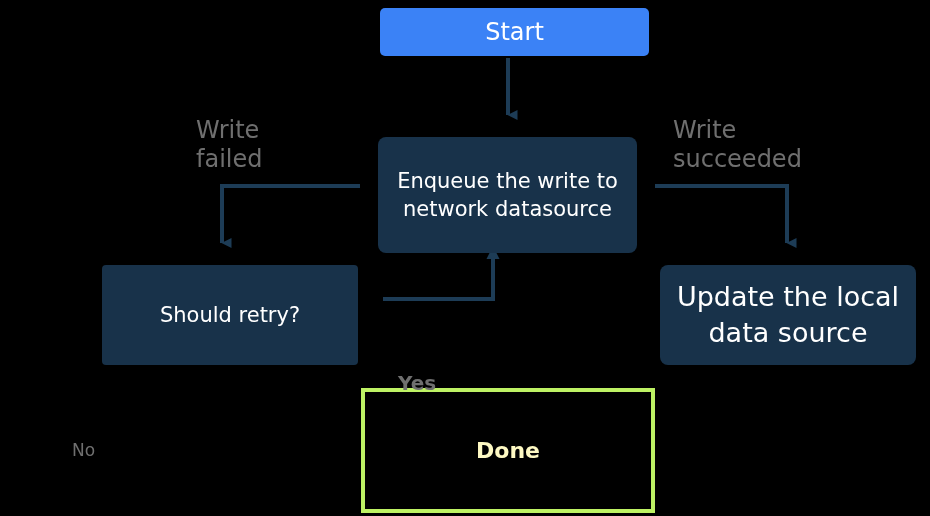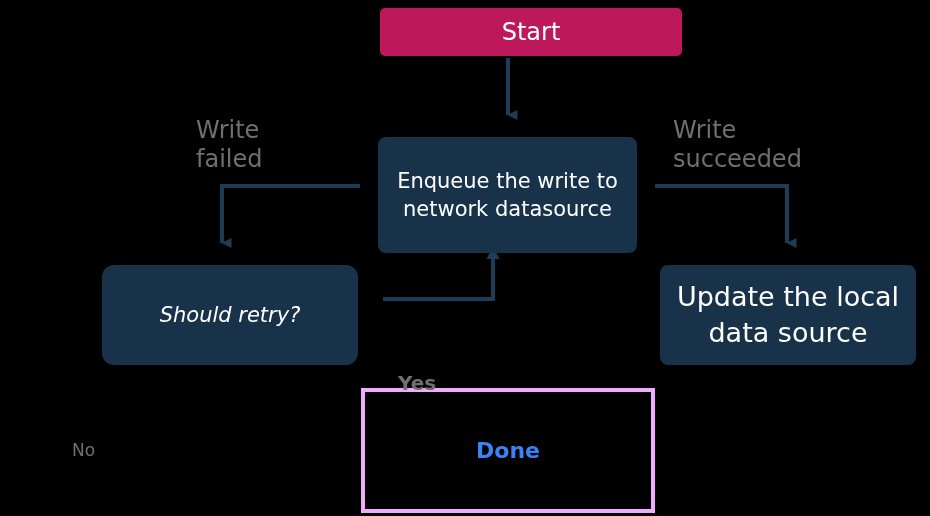--- a/index.html
+++ b/index.html
@@ -19,23 +19,23 @@
     position: absolute;
     display: flex;
     align-items: center;
     justify-content: center;
     text-align: center;
     box-sizing: border-box;
   }
   .node-start {
     left: 380px;
     top: 8px;
-    width: 302px;
+    width: 269px;
     height: 48px;
-    background: #be185d;
+    background: #3b82f6;
     border-radius: 5px;
     color: #ffffff;
     font-size: 24px;
     font-weight: 400;
   }
   .node-enqueue {
     left: 378px;
     top: 137px;
     width: 259px;
     height: 116px;
@@ -45,48 +45,47 @@
     font-size: 21px;
     line-height: 1.35;
     padding: 0 14px;
   }
   .node-retry {
     left: 102px;
     top: 265px;
     width: 256px;
     height: 100px;
     background: #18324a;
-    border-radius: 12px;
+    border-radius: 4px;
     color: #ffffff;
     font-size: 21px;
     line-height: 1.35;
     padding: 0 14px;
-    font-style: italic;
   }
   .node-update {
     left: 660px;
     top: 265px;
     width: 256px;
     height: 100px;
     background: #18324a;
     border-radius: 8px;
     color: #ffffff;
     font-size: 27px;
     line-height: 1.35;
     padding: 0 14px;
   }
   .node-done {
     left: 361px;
     top: 388px;
     width: 294px;
     height: 125px;
     background: #000000;
-    border: 4px solid #f0abfc;
+    border: 4px solid #bef264;
     border-radius: 0;
-    color: #3b82f6;
+    color: #fef9c3;
     font-size: 22px;
     font-weight: 700;
   }
   .edge-label {
     position: absolute;
     color: #6f6f6f;
     text-align: left;
     line-height: 1.22;
   }
   .label-write-failed {

